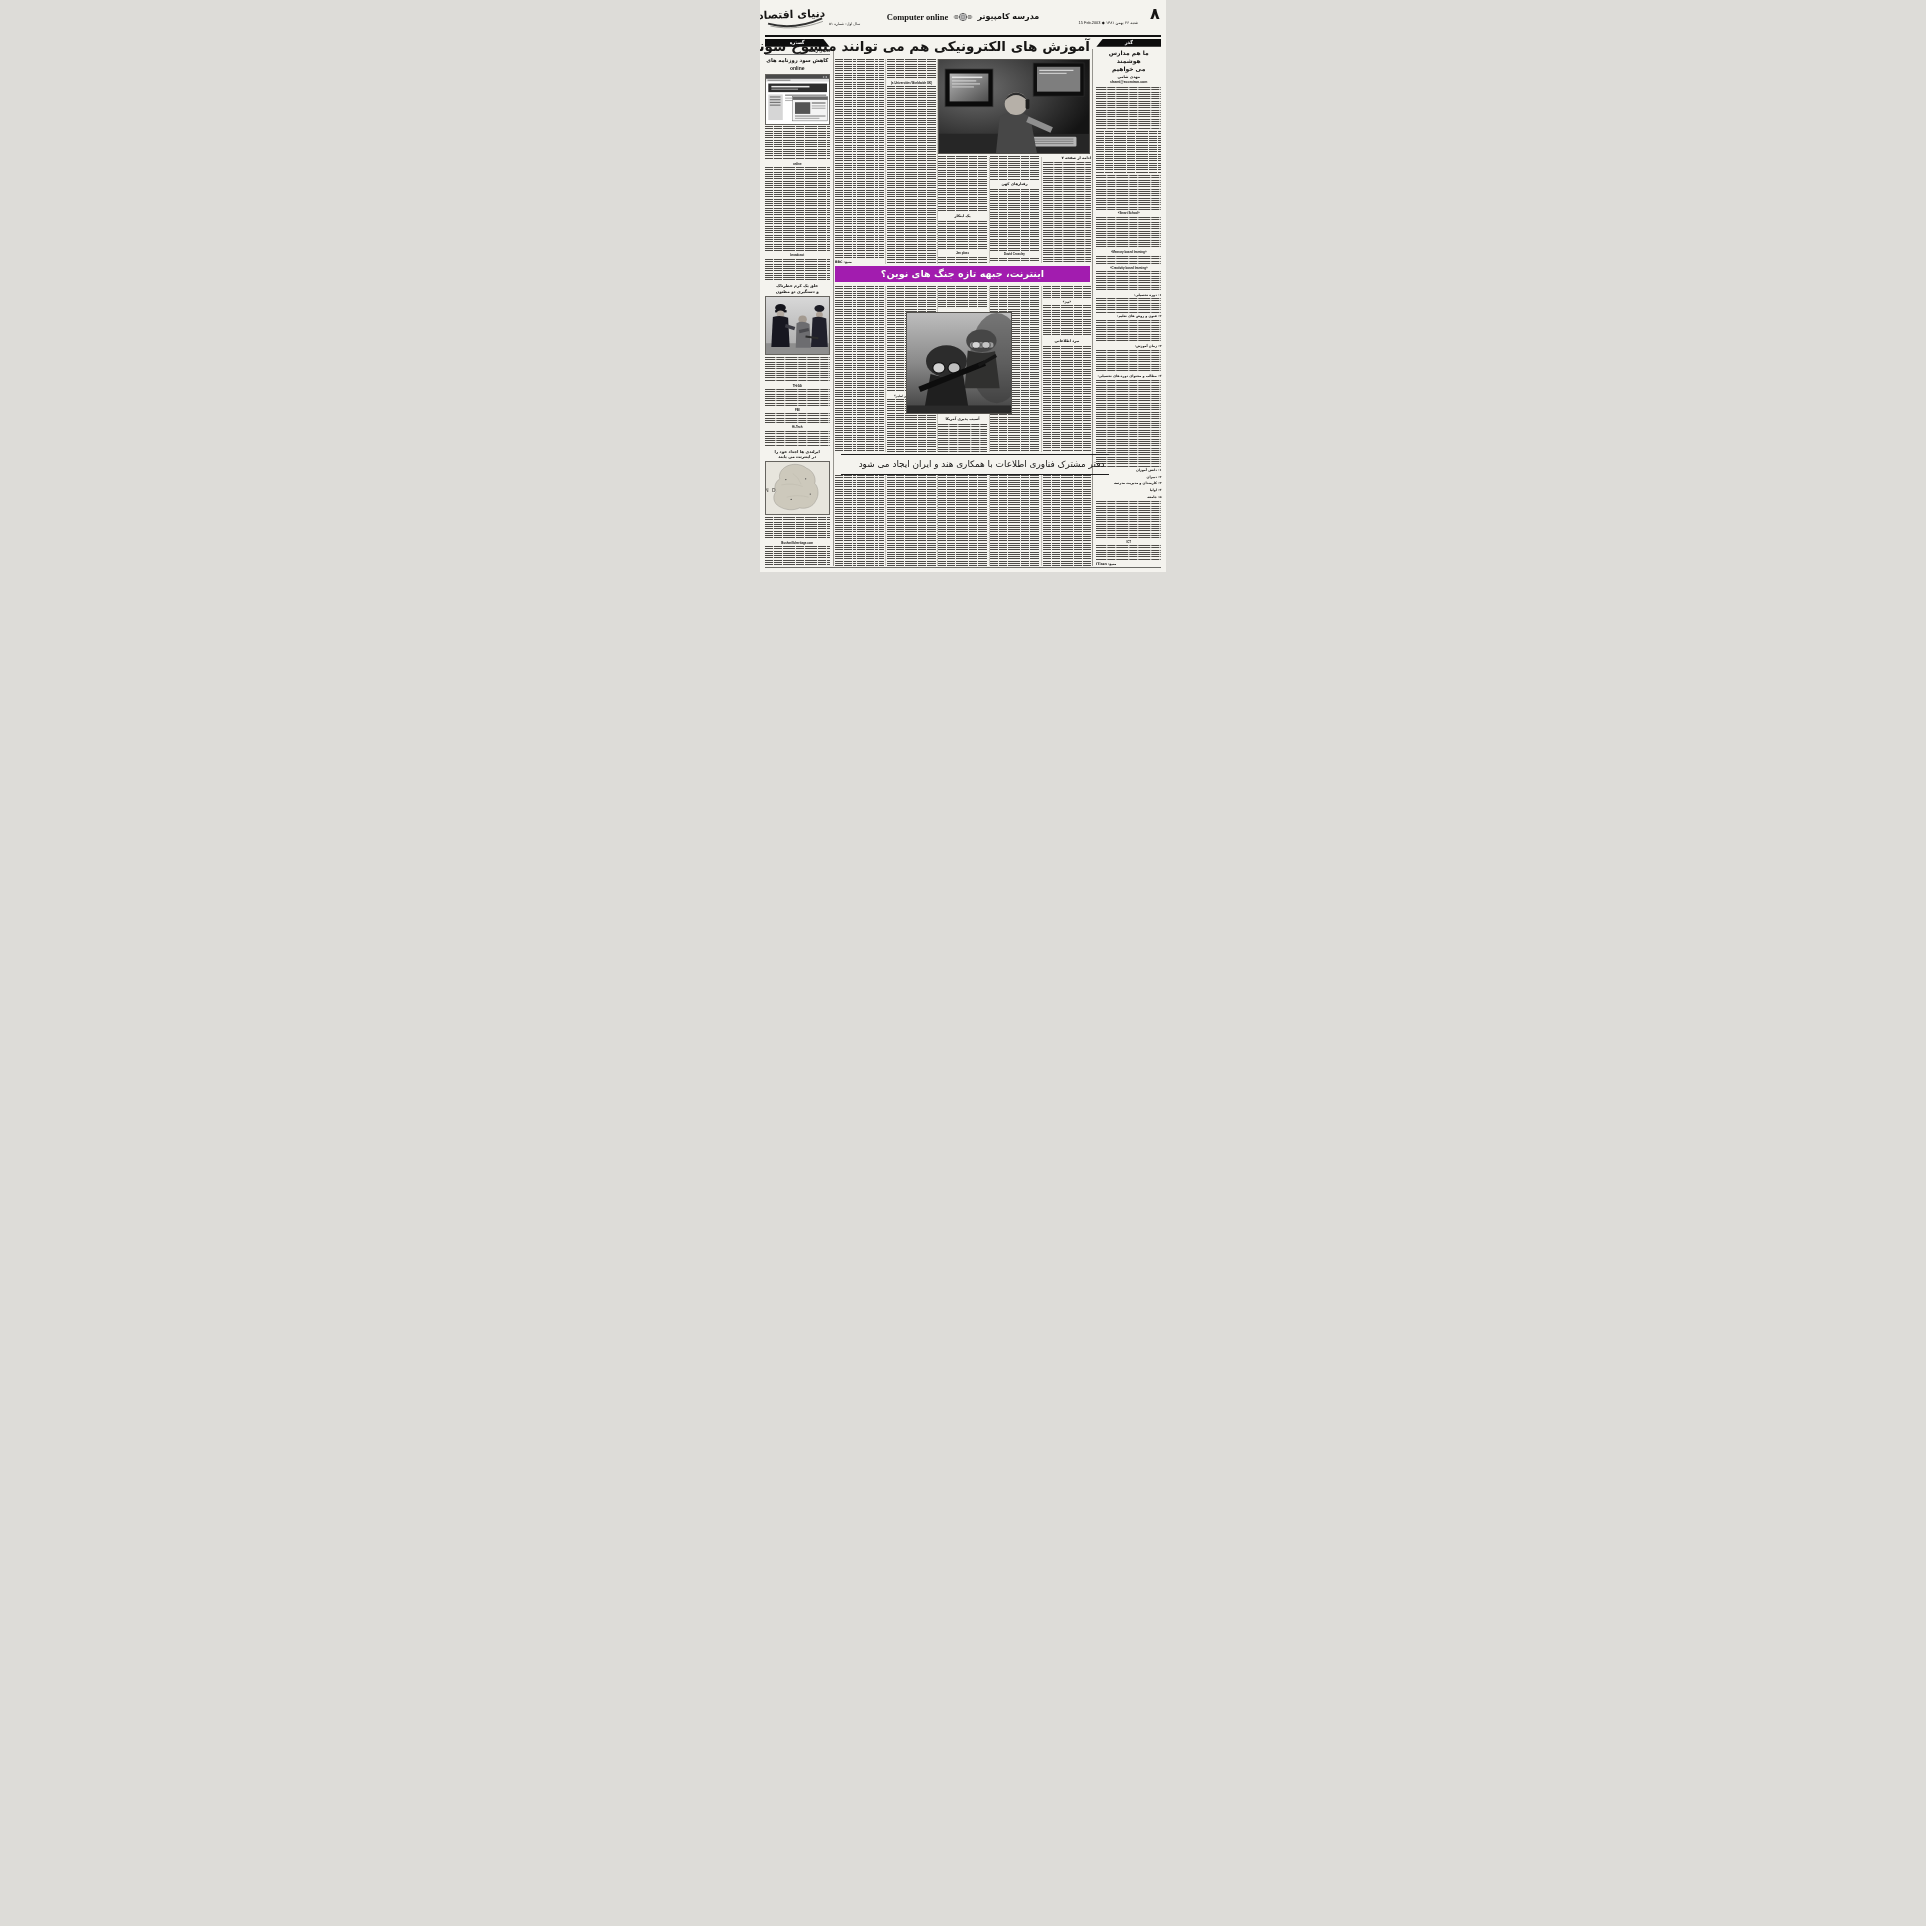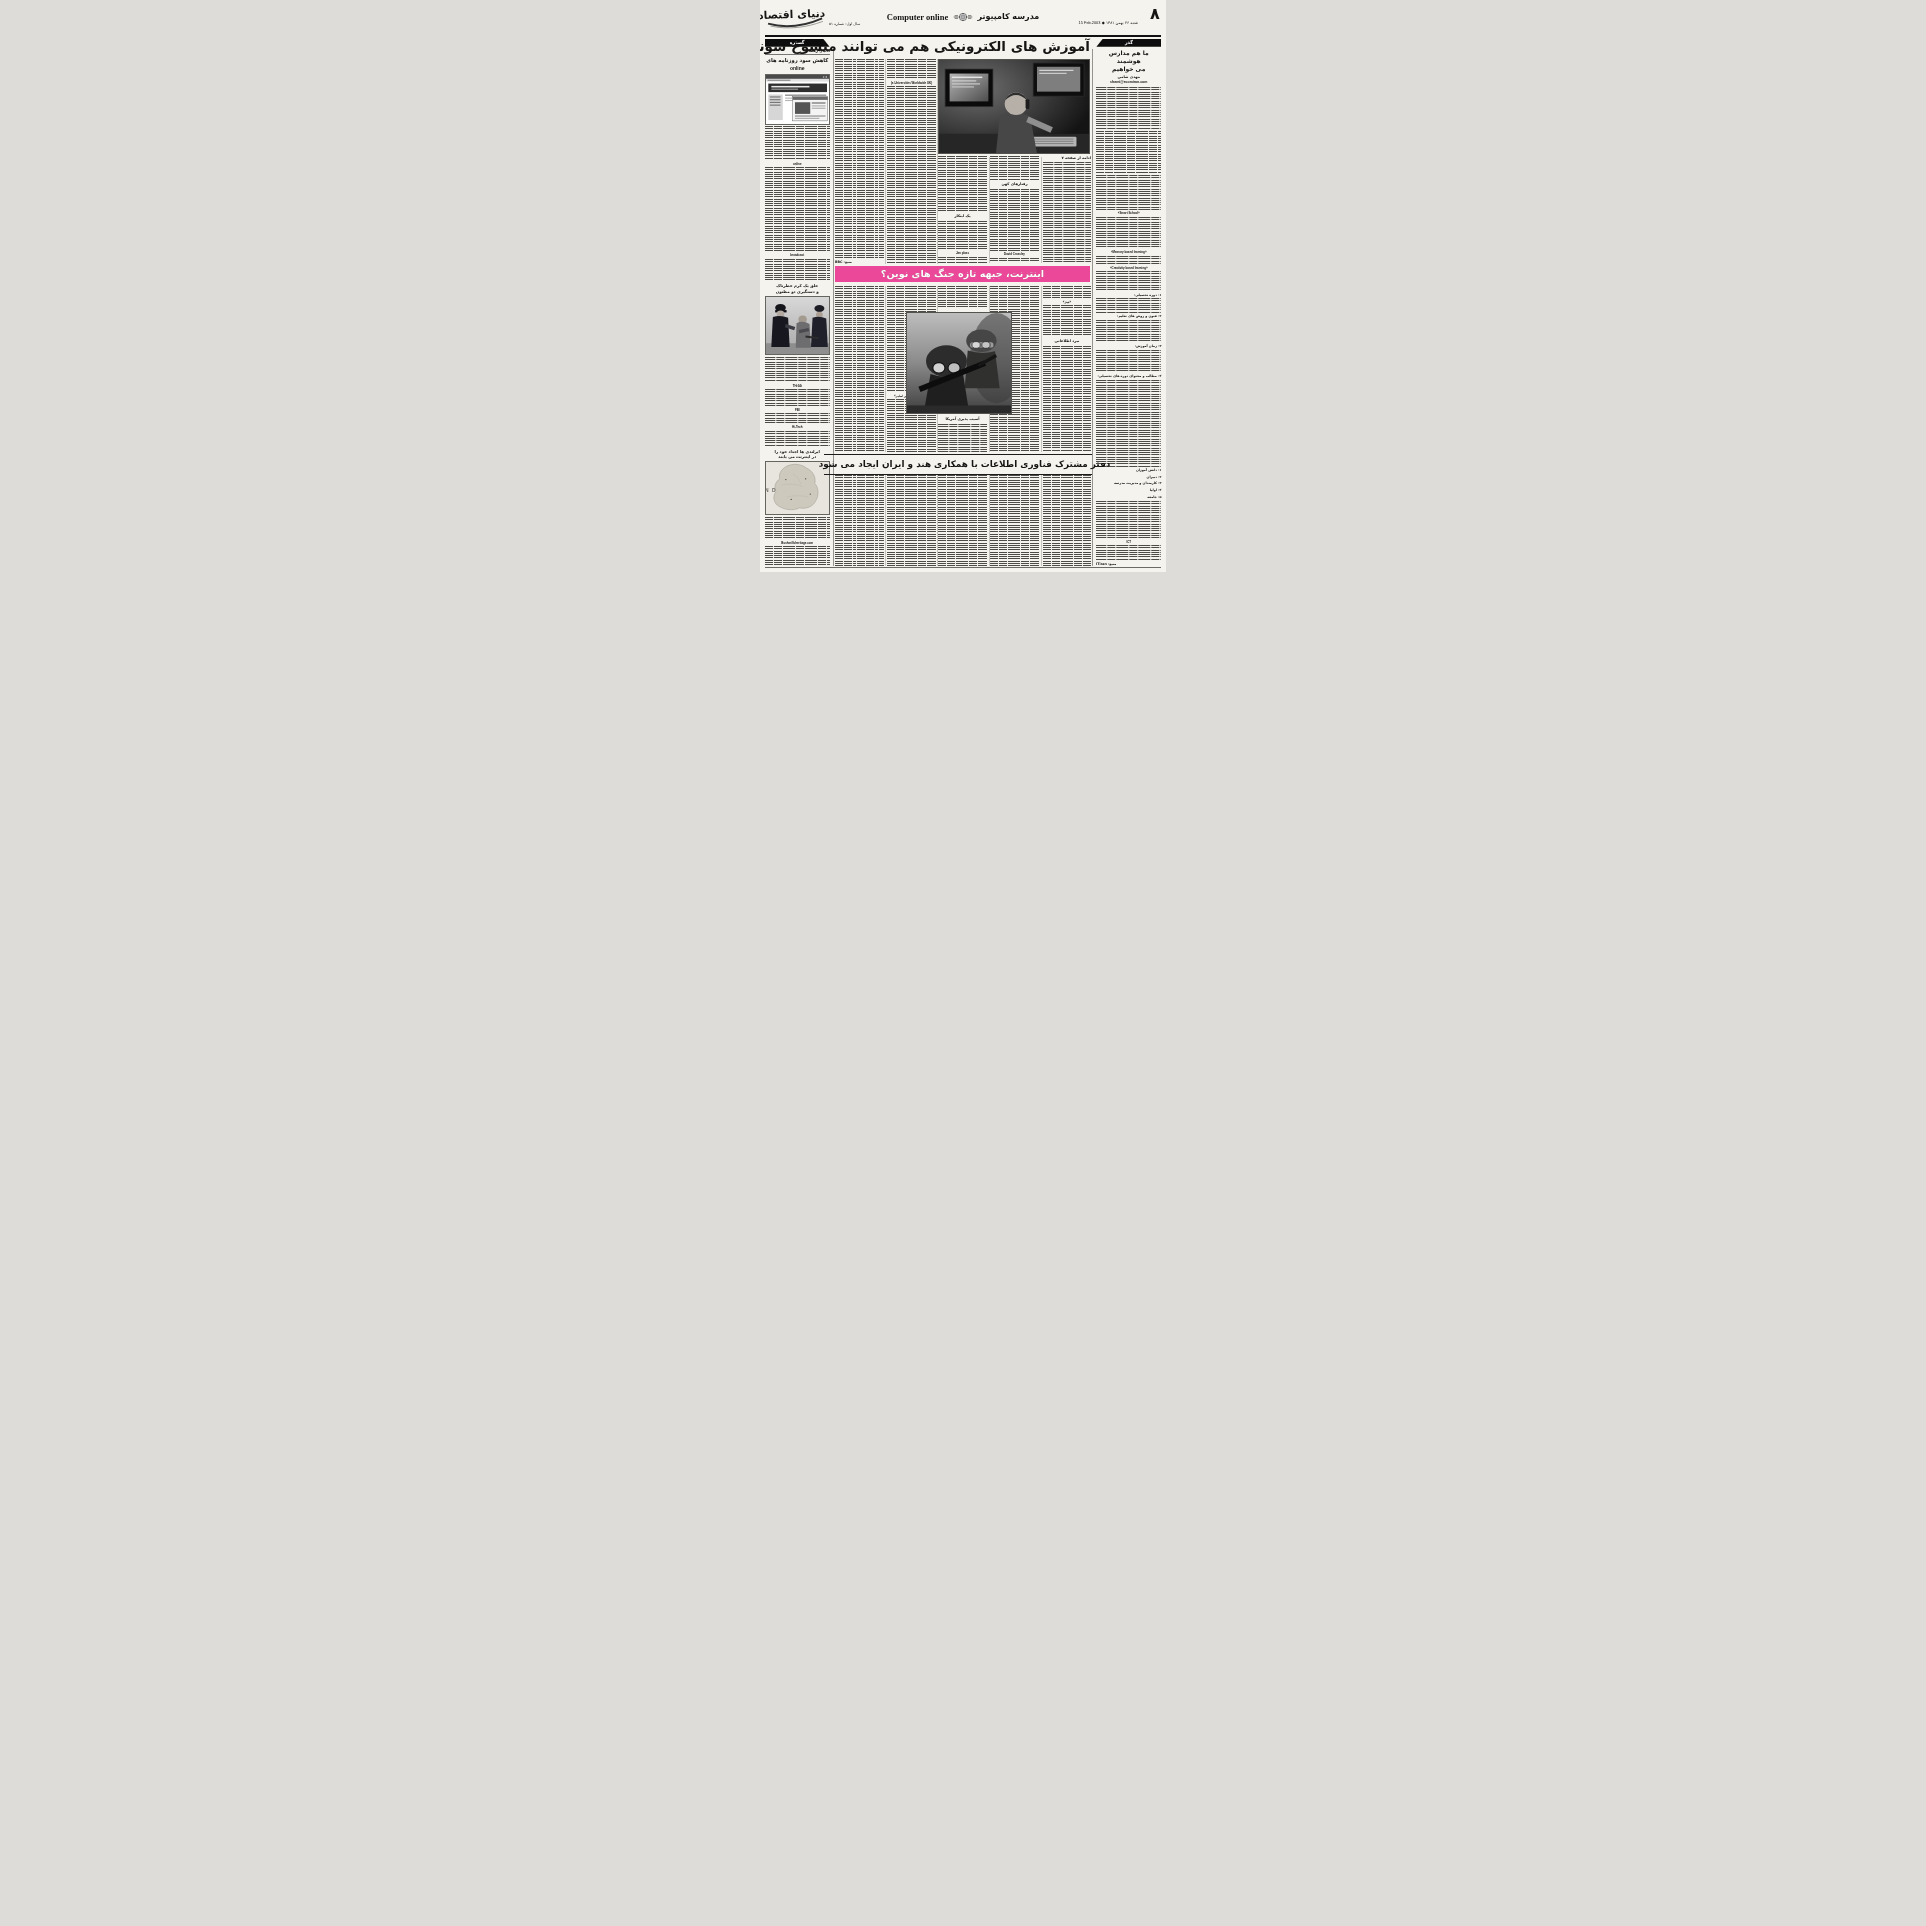--- a/index.html
+++ b/index.html
@@ -58,26 +58,26 @@
   .term{font-weight:bold;font-size:2.9px;text-align:center;direction:ltr;
     font-family:"Liberation Sans",sans-serif;color:#101010;}
   .kicker{font-weight:bold;font-size:3.7px;text-align:right;}
   .source{font-weight:bold;font-size:3.3px;text-align:left;}
   
   .headline-main{position:absolute;left:75px;width:255px;top:37px;height:18.5px;font-size:13.5px;
     font-weight:bold;text-align:center;line-height:18.5px;letter-spacing:-0.2px;white-space:nowrap;}
   .col{position:absolute;}
   .photo{position:absolute;border:0.4px solid #55534f;box-sizing:border-box;background:#222;}
   .photo svg{display:block;width:100%;height:100%;}
-  .war-banner{position:absolute;left:75px;width:255px;top:266px;height:16px;background:#ec4899;
+  .war-banner{position:absolute;left:75px;width:255px;top:266px;height:16px;background:#a21caf;
     color:#fff;font-size:9.6px;font-weight:bold;text-align:center;line-height:16px;
     text-shadow:0 0 0.4px rgba(0,0,0,.45);}
-  .india-banner{position:absolute;left:64px;width:255px;top:454px;height:18.5px;
+  .india-banner{position:absolute;left:81px;width:255px;top:454px;height:18.5px;
     border-top:0.4px solid #1c1c1c;border-bottom:0.4px solid #1c1c1c;display:flex;align-items:center;
-    justify-content:center;font-size:8.9px;font-weight:bold;white-space:nowrap;padding-left:13px;}
+    justify-content:center;font-size:8.9px;font-weight:normal;white-space:nowrap;padding-left:13px;}
   .vsep{position:absolute;width:0.4px;background:#c6c4bd;}
   .graphic{border:0.4px solid #66645f;background:#fff;}
   .graphic svg{display:block;width:100%;height:100%;}
 </style>
 </head>
 <body>
 
 <div class="page">
 
   <div class="masthead">

